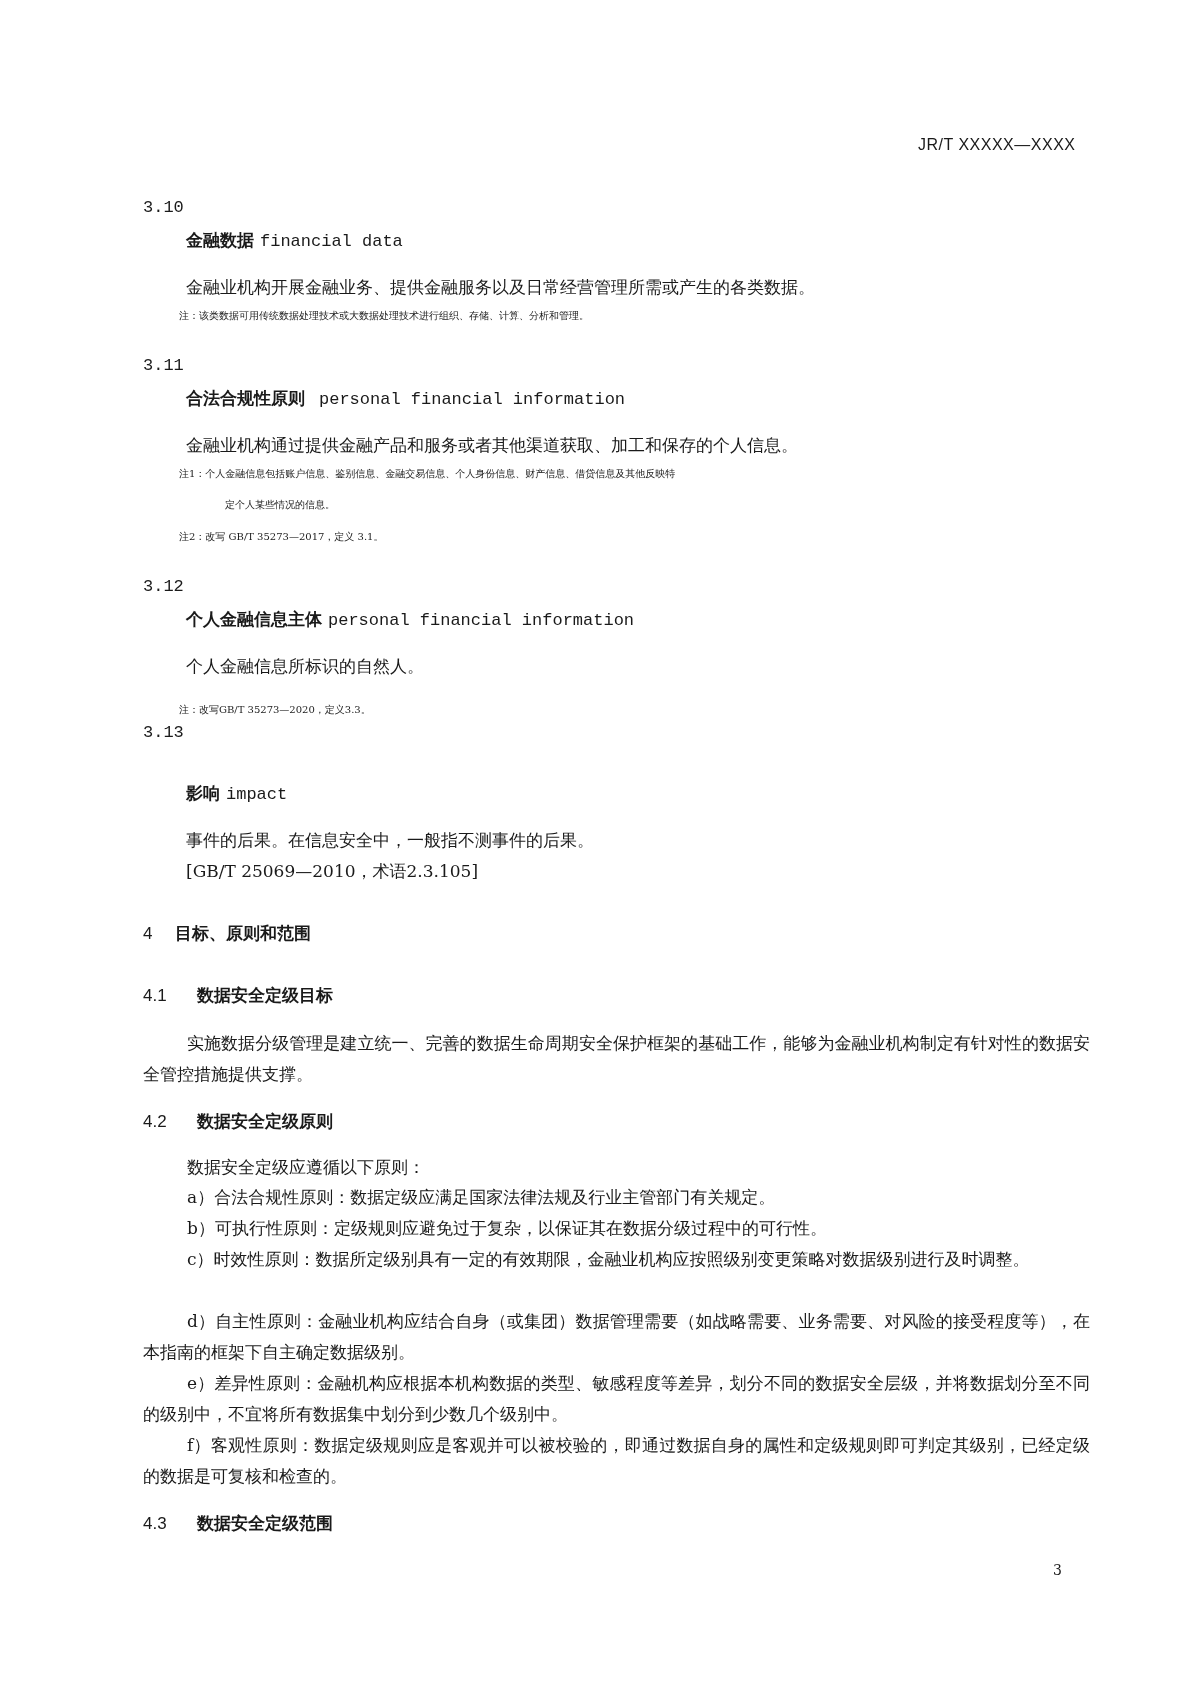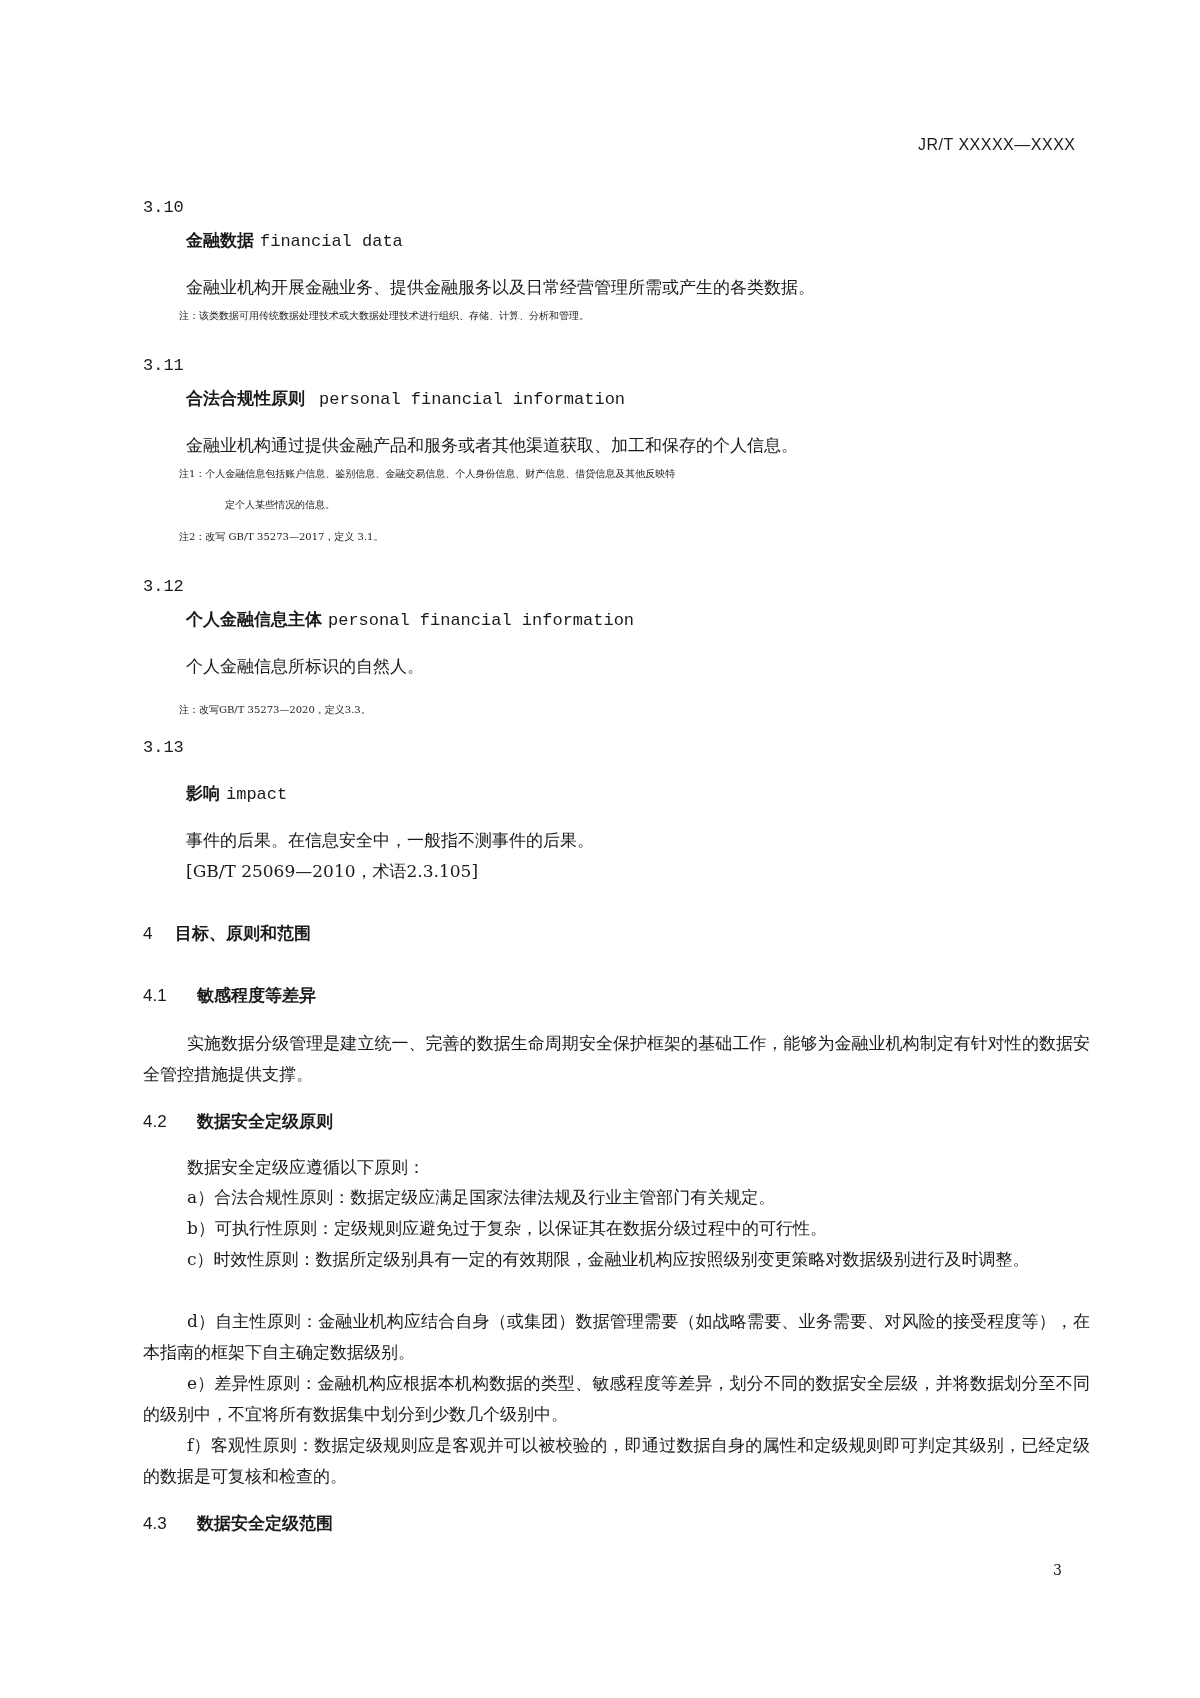--- a/index.html
+++ b/index.html
@@ -38,33 +38,33 @@
 <div class="abs note" style="left:225px; top:498px;">定个人某些情况的信息。</div>
 <div class="abs note" style="left:179px; top:530px;">注2：改写 GB/T 35273—2017，定义 3.1。</div>
 
 <div class="abs num" style="left:143px; top:577px;">3.12</div>
 <div class="abs term" style="left:186px; top:608px;">
   <span>个人金融信息主体</span><span class="en">personal financial information</span>
 </div>
 <div class="abs body" style="left:186px; top:655px;">个人金融信息所标识的自然人。</div>
 <div class="abs note" style="left:179px; top:703px;">注：改写GB/T 35273—2020，定义3.3。</div>
 
-<div class="abs num" style="left:143px; top:738px;">3.13</div>
+<div class="abs num" style="left:143px; top:723px;">3.13</div>
 <div class="abs term" style="left:186px; top:782px;">
   <span>影响</span><span class="en">impact</span>
 </div>
 <div class="abs body" style="left:186px; top:829px;">事件的后果。在信息安全中，一般指不测事件的后果。</div>
 <div class="abs body" style="left:186px; top:860px;">[GB/T 25069—2010，术语2.3.105]</div>
 
 <div class="abs sec" style="left:143px; top:922px;">
   <span class="n" style="width:32px;">4</span><span>目标、原则和范围</span>
 </div>
 
 <div class="abs sec" style="left:143px; top:984px;">
-  <span class="n" style="width:54px;">4.1</span><span>敏感程度等差异</span>
+  <span class="n" style="width:54px;">4.1</span><span>数据安全定级目标</span>
 </div>
 <div class="para" style="top:1028px;">实施数据分级管理是建立统一、完善的数据生命周期安全保护框架的基础工作，能够为金融业机构制定有针对性的数据安全管控措施提供支撑。</div>
 
 <div class="abs sec" style="left:143px; top:1110px;">
   <span class="n" style="width:54px;">4.2</span><span>数据安全定级原则</span>
 </div>
 <div class="abs body" style="left:187px; top:1156px;">数据安全定级应遵循以下原则：</div>
 <div class="para" style="top:1182px; line-height:31px;">a）合法合规性原则：数据定级应满足国家法律法规及行业主管部门有关规定。</div>
 <div class="para" style="top:1213px; line-height:31px;">b）可执行性原则：定级规则应避免过于复杂，以保证其在数据分级过程中的可行性。</div>
 <div class="para" style="top:1244px; line-height:31px;">c）时效性原则：数据所定级别具有一定的有效期限，金融业机构应按照级别变更策略对数据级别进行及时调整。</div>

